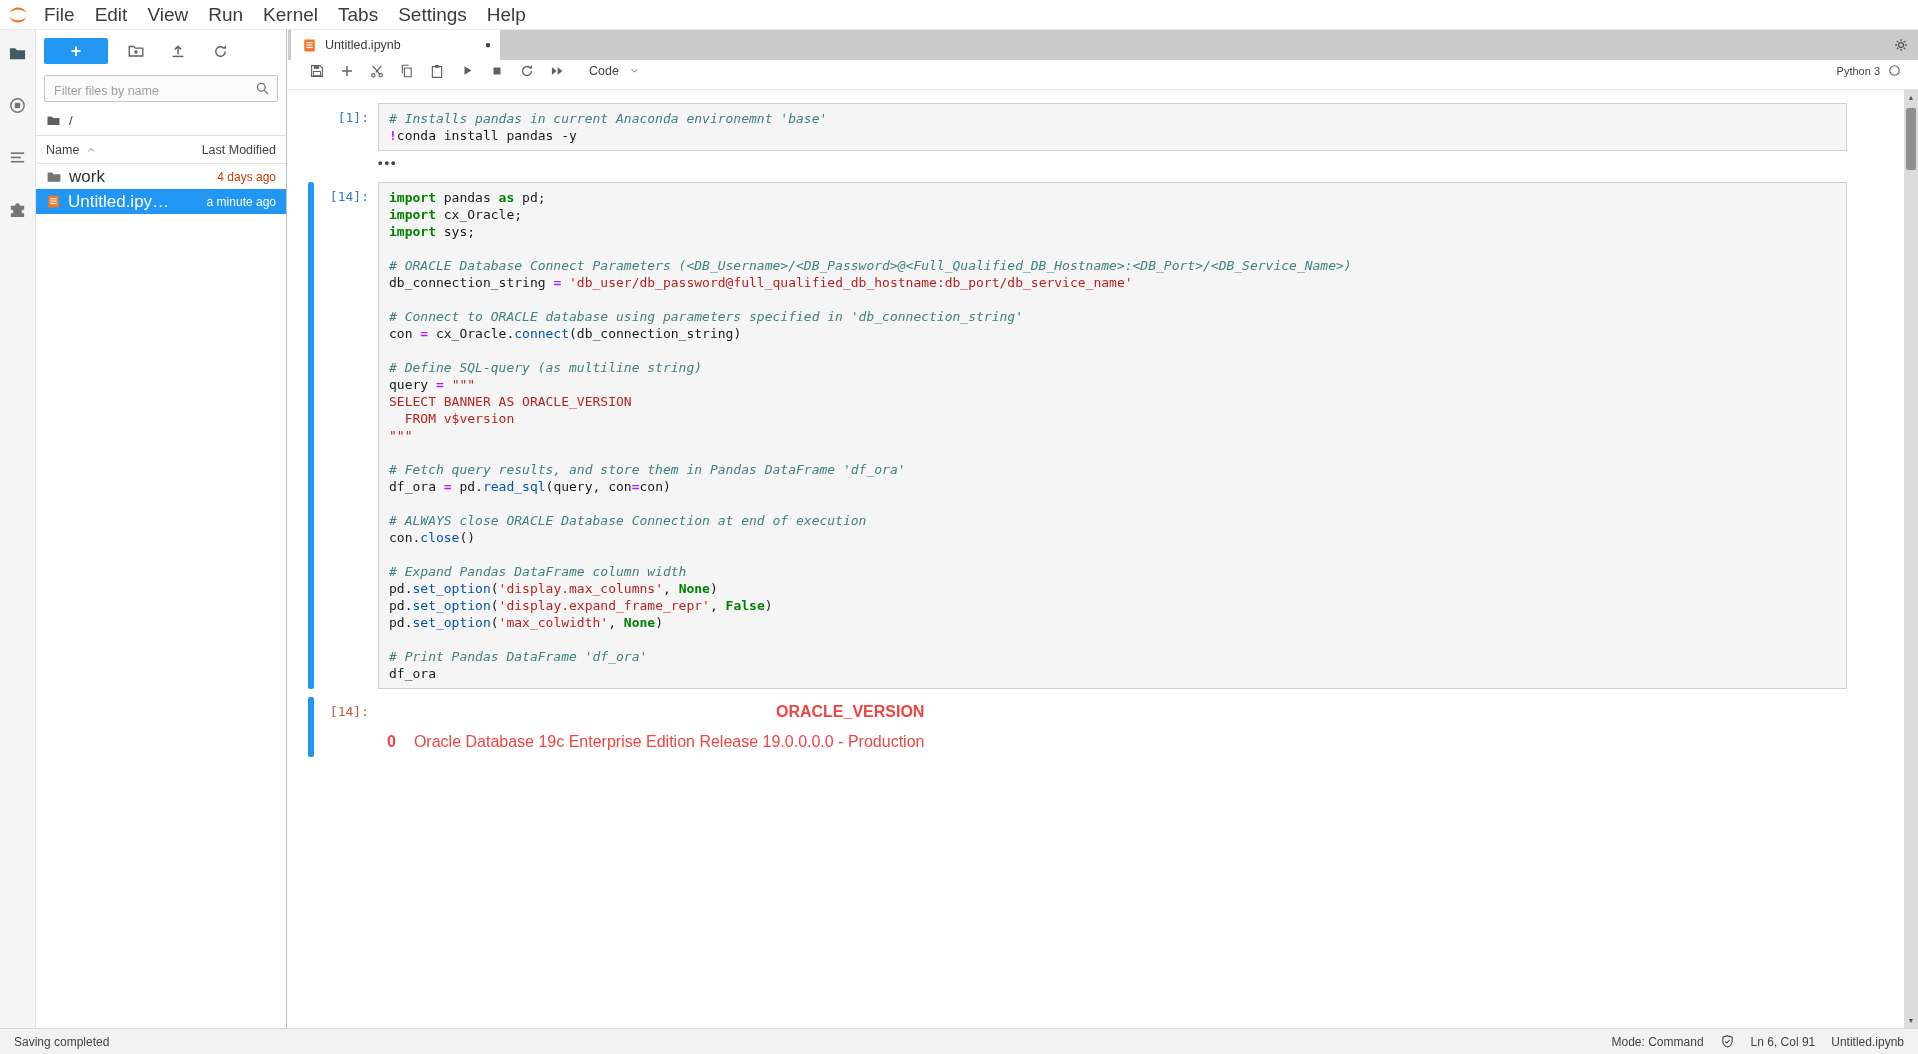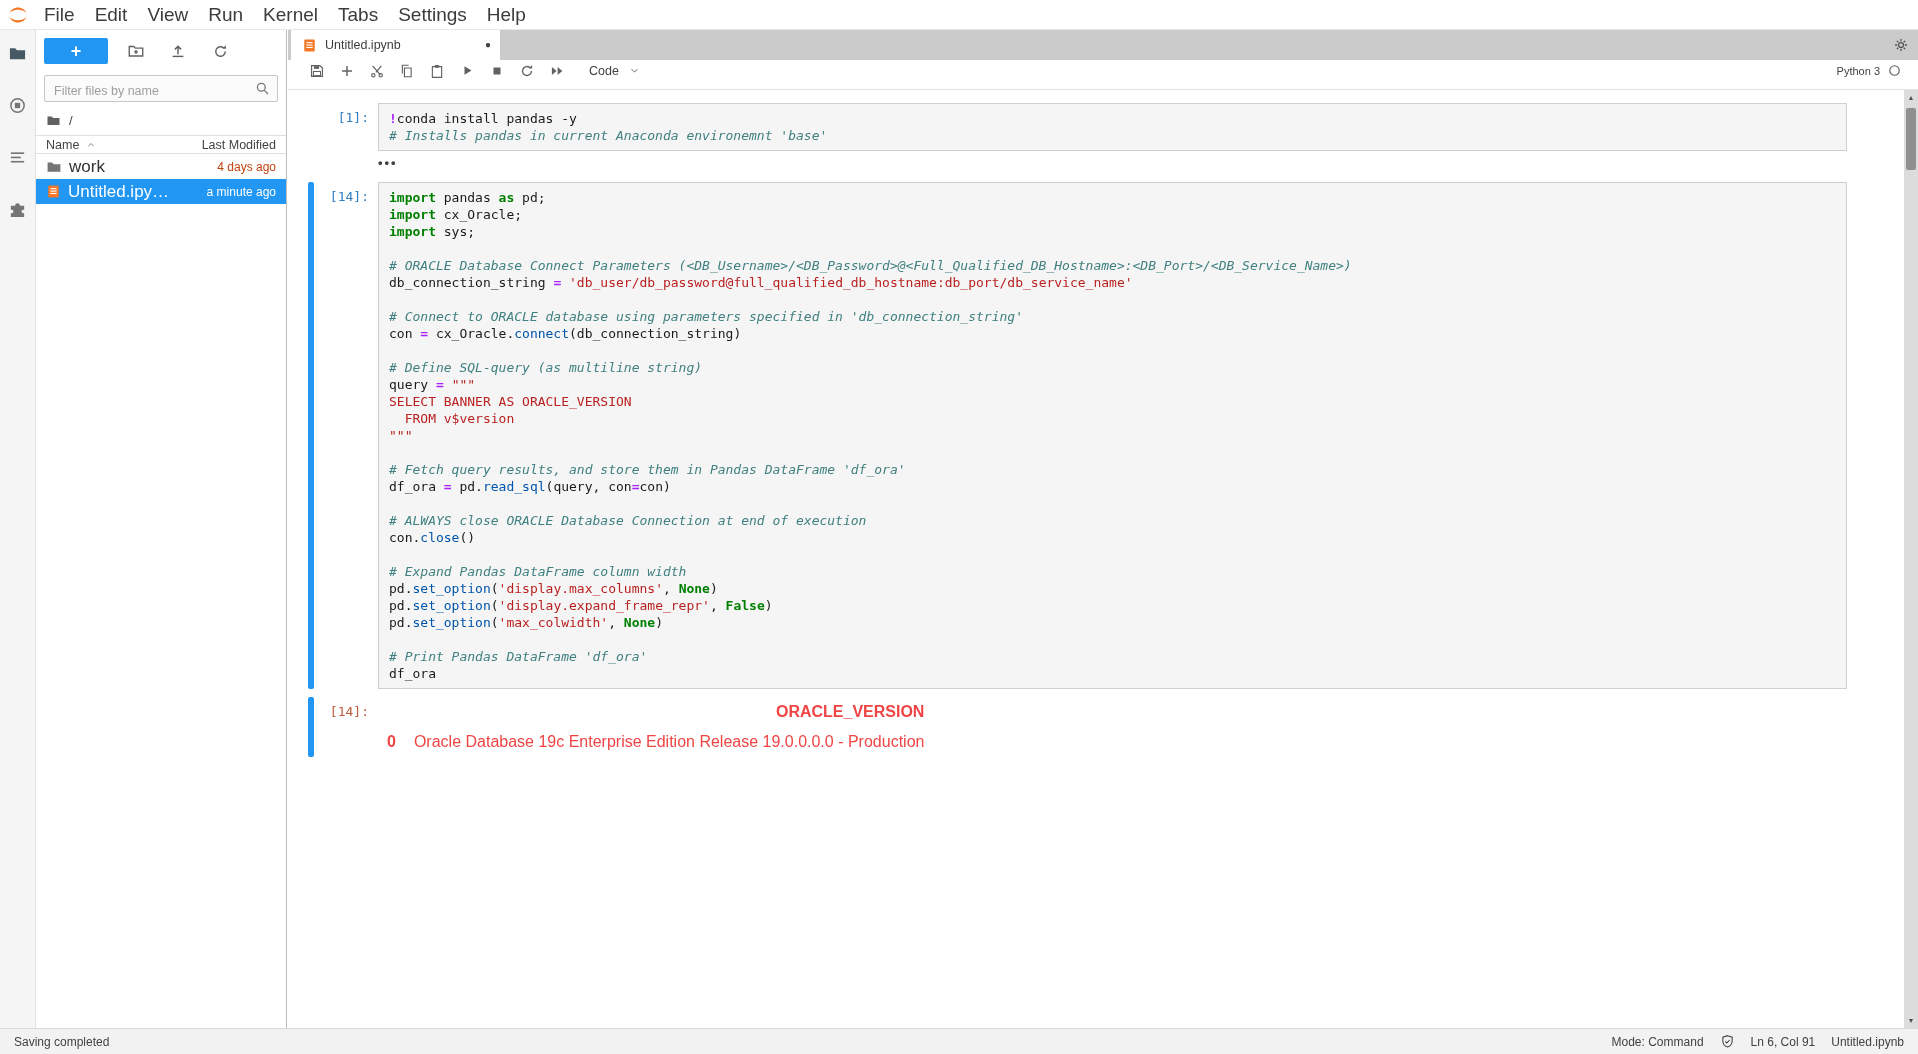--- a/index.html
+++ b/index.html
@@ -28,21 +28,21 @@
              font-size:18px; line-height:24px; text-align:center; font-weight:bold; cursor:pointer; }
   .fb-iconbtn { width:28px; height:24px; display:flex; align-items:center; justify-content:center;
                 color:#616161; background:none; border:none; cursor:pointer; }
   .fb-filter { margin:7px 8px 6px 8px; position:relative; }
   .fb-filter input { width:100%; height:27px; border:1px solid #c6c6c6; border-radius:2px; background:#fbfbfb;
                      padding:4px 30px 0 9px; font-size:12.5px; color:#424242; font-family:"Liberation Sans",sans-serif; }
   .fb-filter input::placeholder { color:#9e9e9e; }
   .fb-search-ic { position:absolute; right:7px; top:5px; color:#757575; }
   .fb-crumbs { display:flex; align-items:center; gap:8px; padding:5px 10px 7px 10px; color:#616161; }
   .crumb-root { font-size:13px; color:#424242; }
-  .fb-head { display:flex; align-items:center; height:19px; border-top:1px solid #e0e0e0; border-bottom:1px solid #e0e0e0;
+  .fb-head { display:flex; align-items:center; height:29px; border-top:1px solid #e0e0e0; border-bottom:1px solid #e0e0e0;
              padding:0 10px; font-size:12.5px; color:#424242; }
   .col-name { display:flex; align-items:center; gap:6px; }
   .col-mod { margin-left:auto; }
   .fb-row { display:flex; align-items:center; height:25px; padding:0 10px; gap:7px; cursor:pointer; }
   .f-name { font-size:17px; color:#333; white-space:nowrap; overflow:hidden; text-overflow:ellipsis; max-width:132px; }
   .f-time { margin-left:auto; font-size:12px; color:#c2410c; }
   .fb-row.selected { background:#2196f3; }
   .fb-row.selected .f-name, .fb-row.selected .f-time { color:#fff; }
 
   
@@ -399,21 +399,21 @@
     </span>
   </div>
 
   <div id="content">
     <div class="nb">
 
       <div>
         <div class="cellrow">
           <div class="collapser"></div>
           <div class="prompt">[1]:</div>
-          <div class="editor"><div class="cm-line"><span class="tk-o">!</span><span class="tk-v">conda install pandas -y</span></div><div class="cm-line"><span class="tk-c"># Installs pandas in current Anaconda environemnt 'base'</span></div></div>
+          <div class="editor"><div class="cm-line"><span class="tk-c"># Installs pandas in current Anaconda environemnt 'base'</span></div><div class="cm-line"><span class="tk-o">!</span><span class="tk-v">conda install pandas -y</span></div></div>
         </div>
         <div class="cellrow dotsrow">
           <div class="collapser"></div>
           <div class="prompt"></div>
           <div class="dots">•••</div>
         </div>
       </div>
 
       <div>
         <div class="cellrow">

